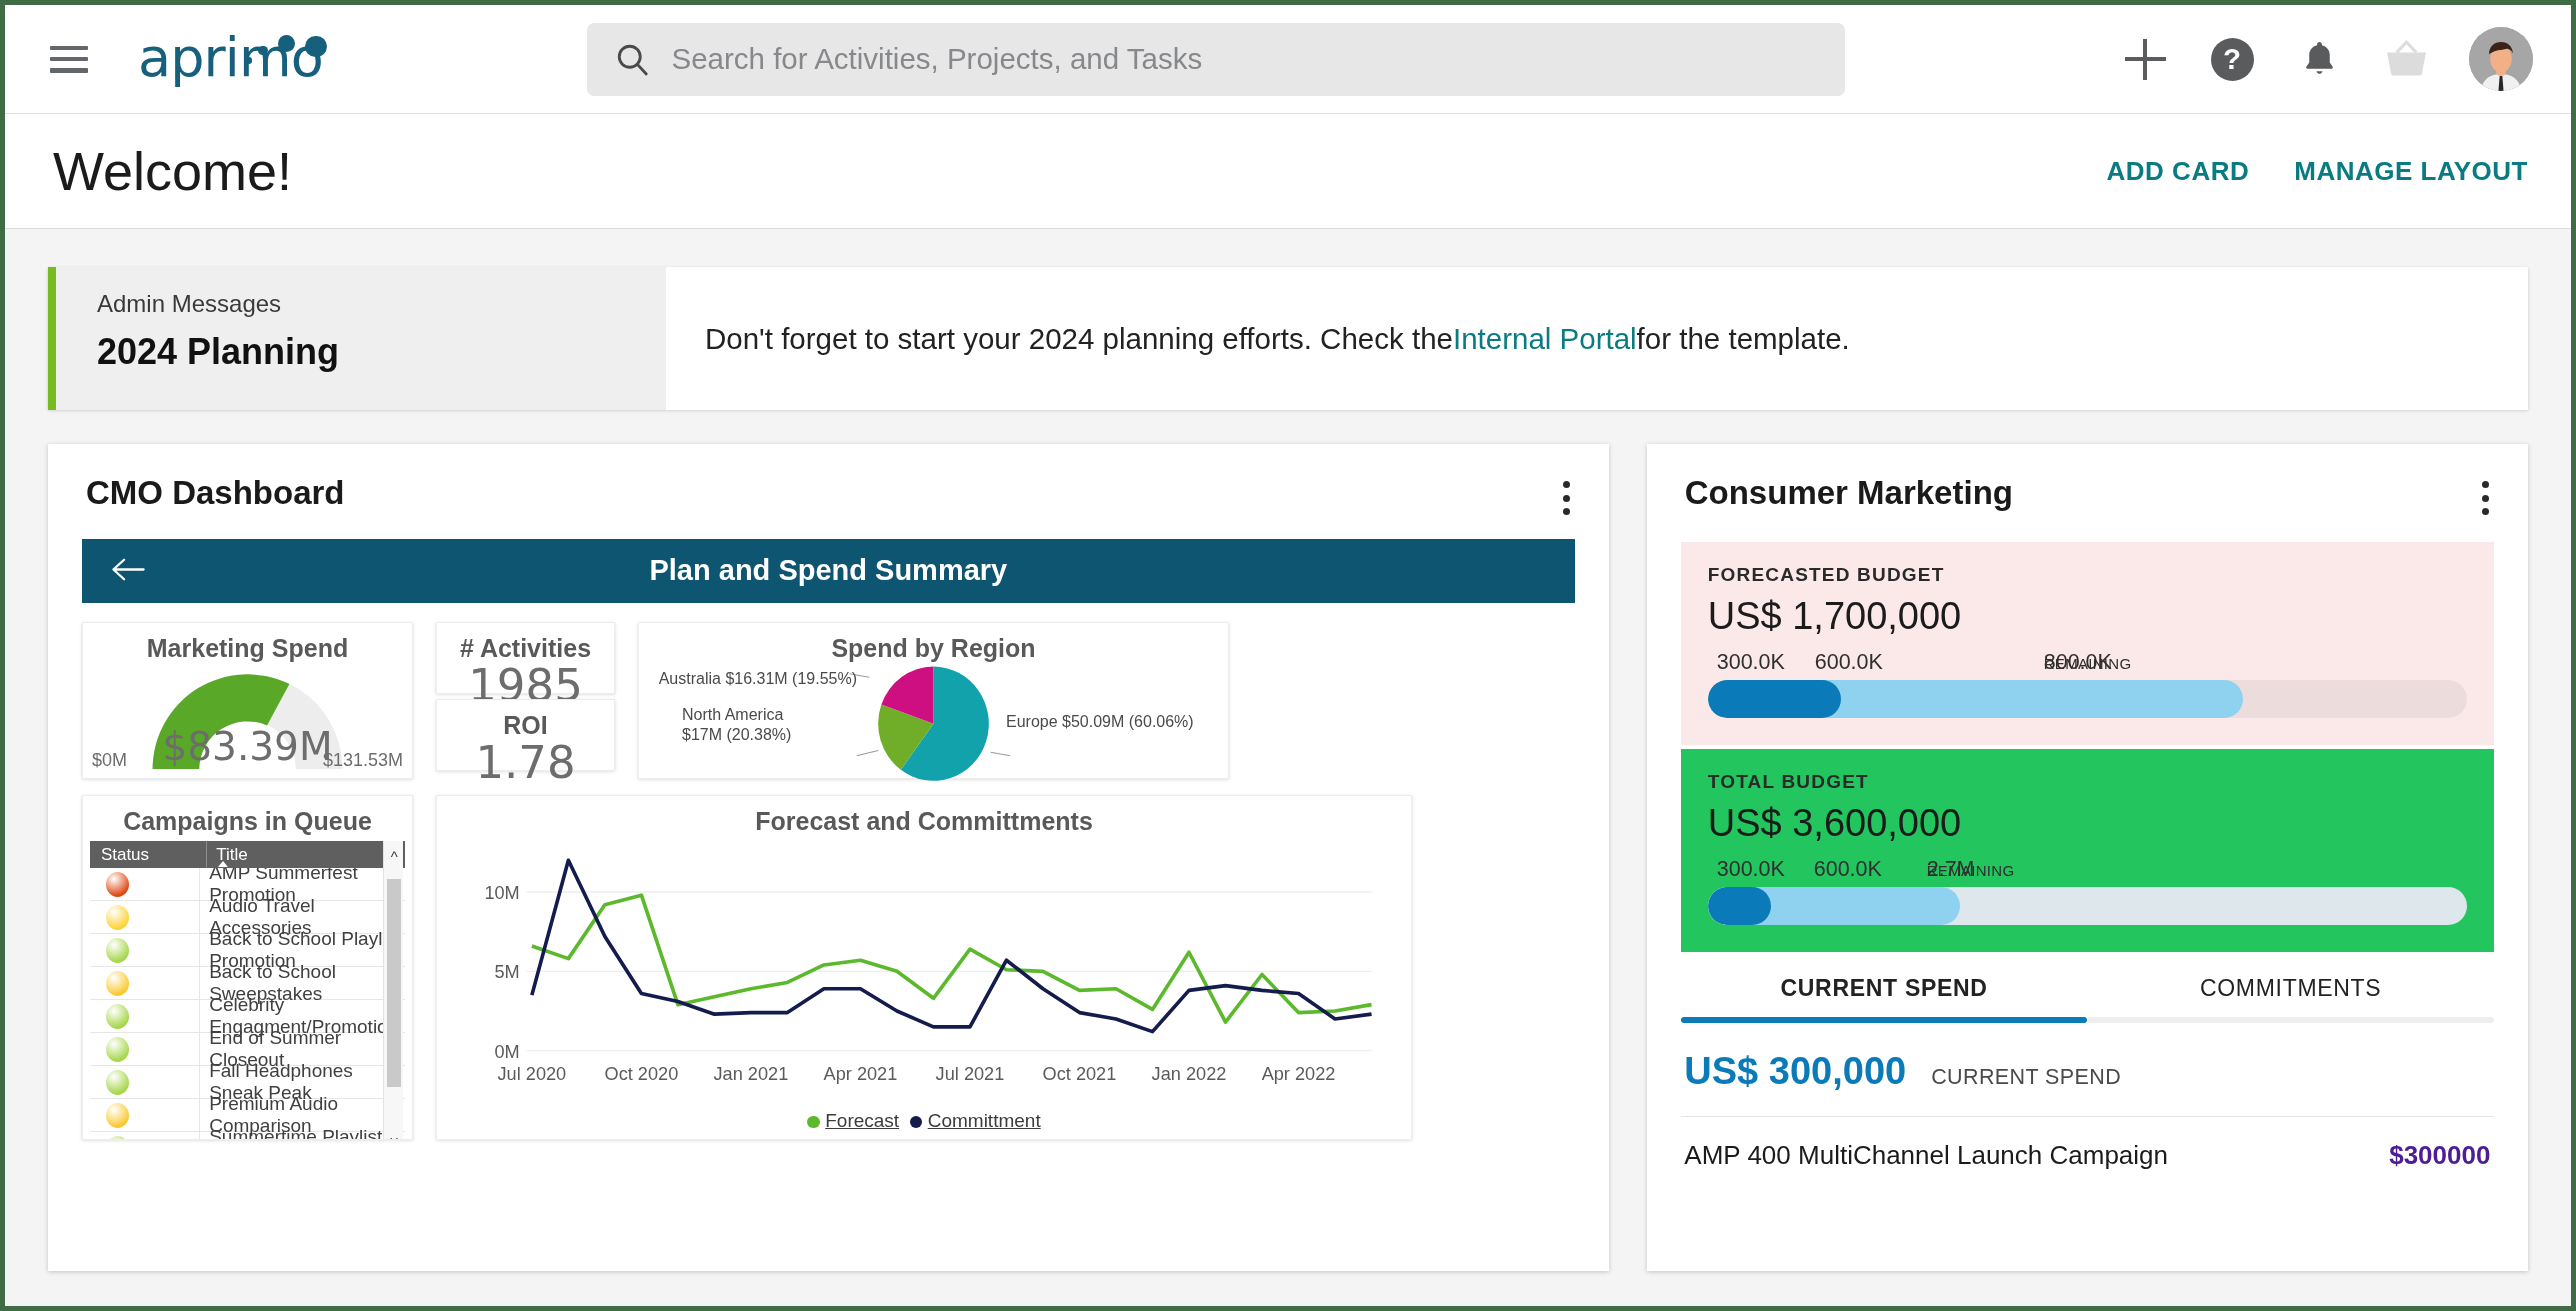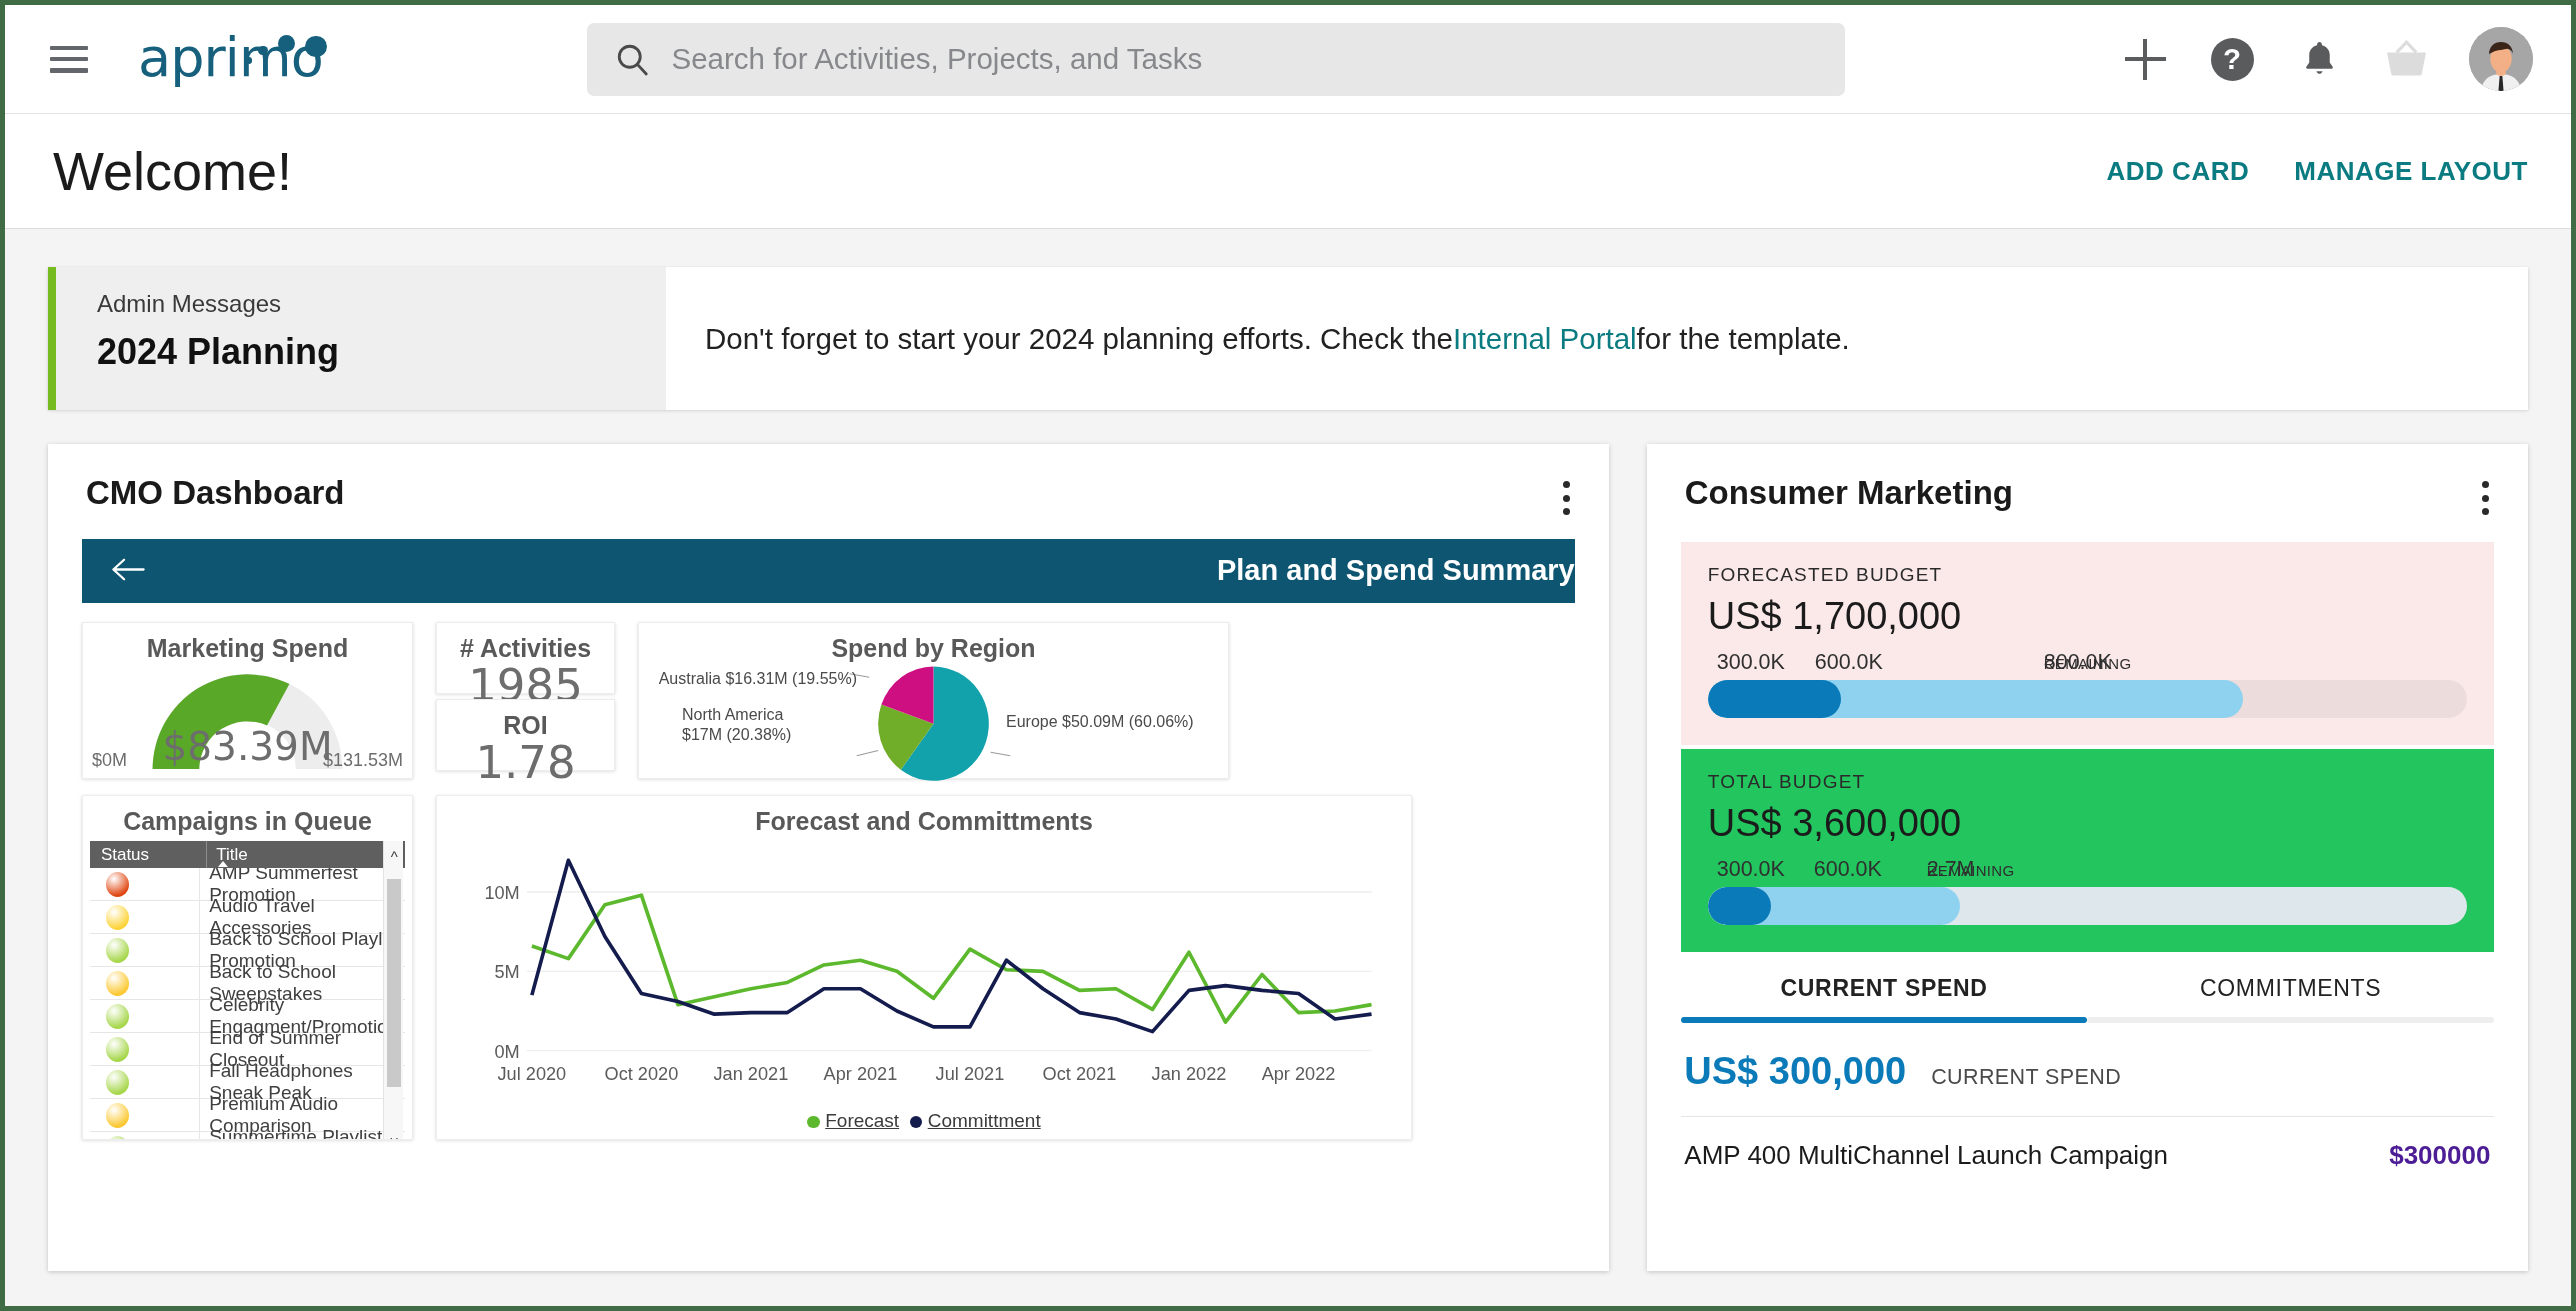--- a/index.html
+++ b/index.html
@@ -127,21 +127,21 @@
   #cmo-card  { width: 1562px; height: 827px; }
   #cm-card   { width: 882px;  height: 827px; }
 
   
   .psbar {
     margin: 16px 34px 0 34px; height: 64px; background: #0d5570;
     display: flex; align-items: center; position: relative;
   }
   .psbar .back { position: absolute; left: 27px; cursor: pointer; }
   .psbar .pstitle {
-    flex: 1; text-align: right; color: #fff; font-size: 29px; font-weight: bold;
+    flex: 1; text-align: center; color: #fff; font-size: 29px; font-weight: bold;
   }
   .ps-grid { padding: 9px 34px 0 34px; }
   .tile {
     background: #fff; border: 0.9px solid #ededed;
     box-shadow: 0 0.9px 3.6px rgba(0,0,0,.16);
   }
   .tile-title {
     text-align: center; font-size: 25px; font-weight: bold; color: #595959;
     padding-top: 10.7px; font-family: "Liberation Sans", sans-serif;
   }
@@ -191,21 +191,21 @@
   }
   .qscroll .thumb { position: absolute; top: 38px; left: 2.7px; width: 14.3px; height: 208px; background: #c9c9c9; }
   .qscroll .arrow { position: absolute; left: 0; width: 19.7px; height: 27px; color: #3b3b3b; font-size: 15px; display: flex; align-items: center; justify-content: center; cursor: pointer; }
   .qscroll .up { top: 1.8px; } .qscroll .dn { bottom: 1.8px; }
 
   
   .cm-body { padding: 19.7px 34px 0 34px; }
   .budget-box { padding: 21.5px 27px 27px 27px; }
   .bb-pink { background: #fbe9e9; }
   .bb-blue { background: #22c55e; margin-top: 4px; }
-  .bb-label { font-size: 19px; letter-spacing: 1.2px; font-weight: normal; color: #2a2a2a; }
+  .bb-label { font-size: 19px; letter-spacing: 1.2px; font-weight: bold; color: #2a2a2a; }
   .bb-amount { font-size: 38px; color: #1b1b1b; margin-top: 9px; }
   .bb-ticks { position: relative; height: 30px; margin-top: 12.5px; }
   .bb-ticks span { position: absolute; font-size: 21.5px; color: #2f2f2f; white-space: nowrap; }
   .bb-ticks small { font-size: 15px; letter-spacing: 0.3px; }
   .bar { height: 38px; border-radius: 19px; position: relative; overflow: hidden; }
   .bar .seg { position: absolute; top: 0; bottom: 0; left: 0; }
   .seg-dark { background: #0b7ab8; z-index: 3; border-radius: 19px; }
   .seg-light { background: #8ed2f0; z-index: 2; border-radius: 19px; }
   .bar-track-pink { background: #ecdcdc; }
   .bar-track-blue { background: #dde7ec; }

